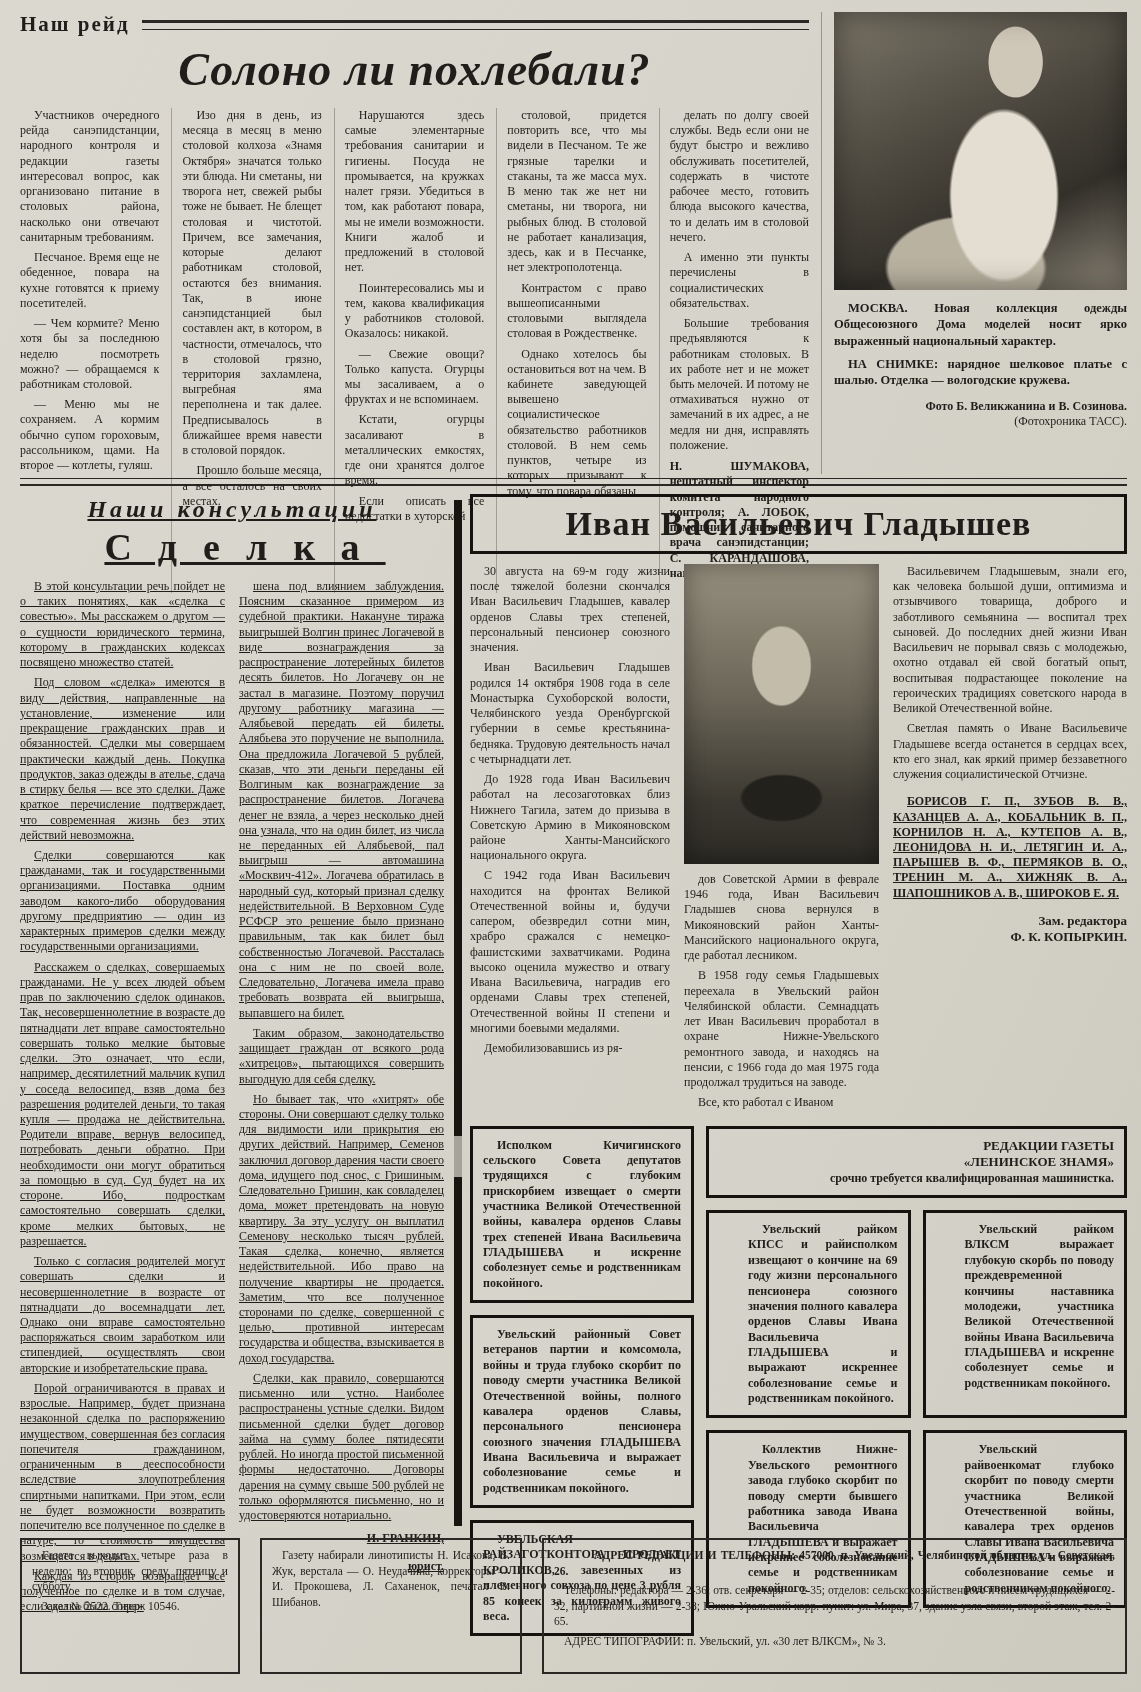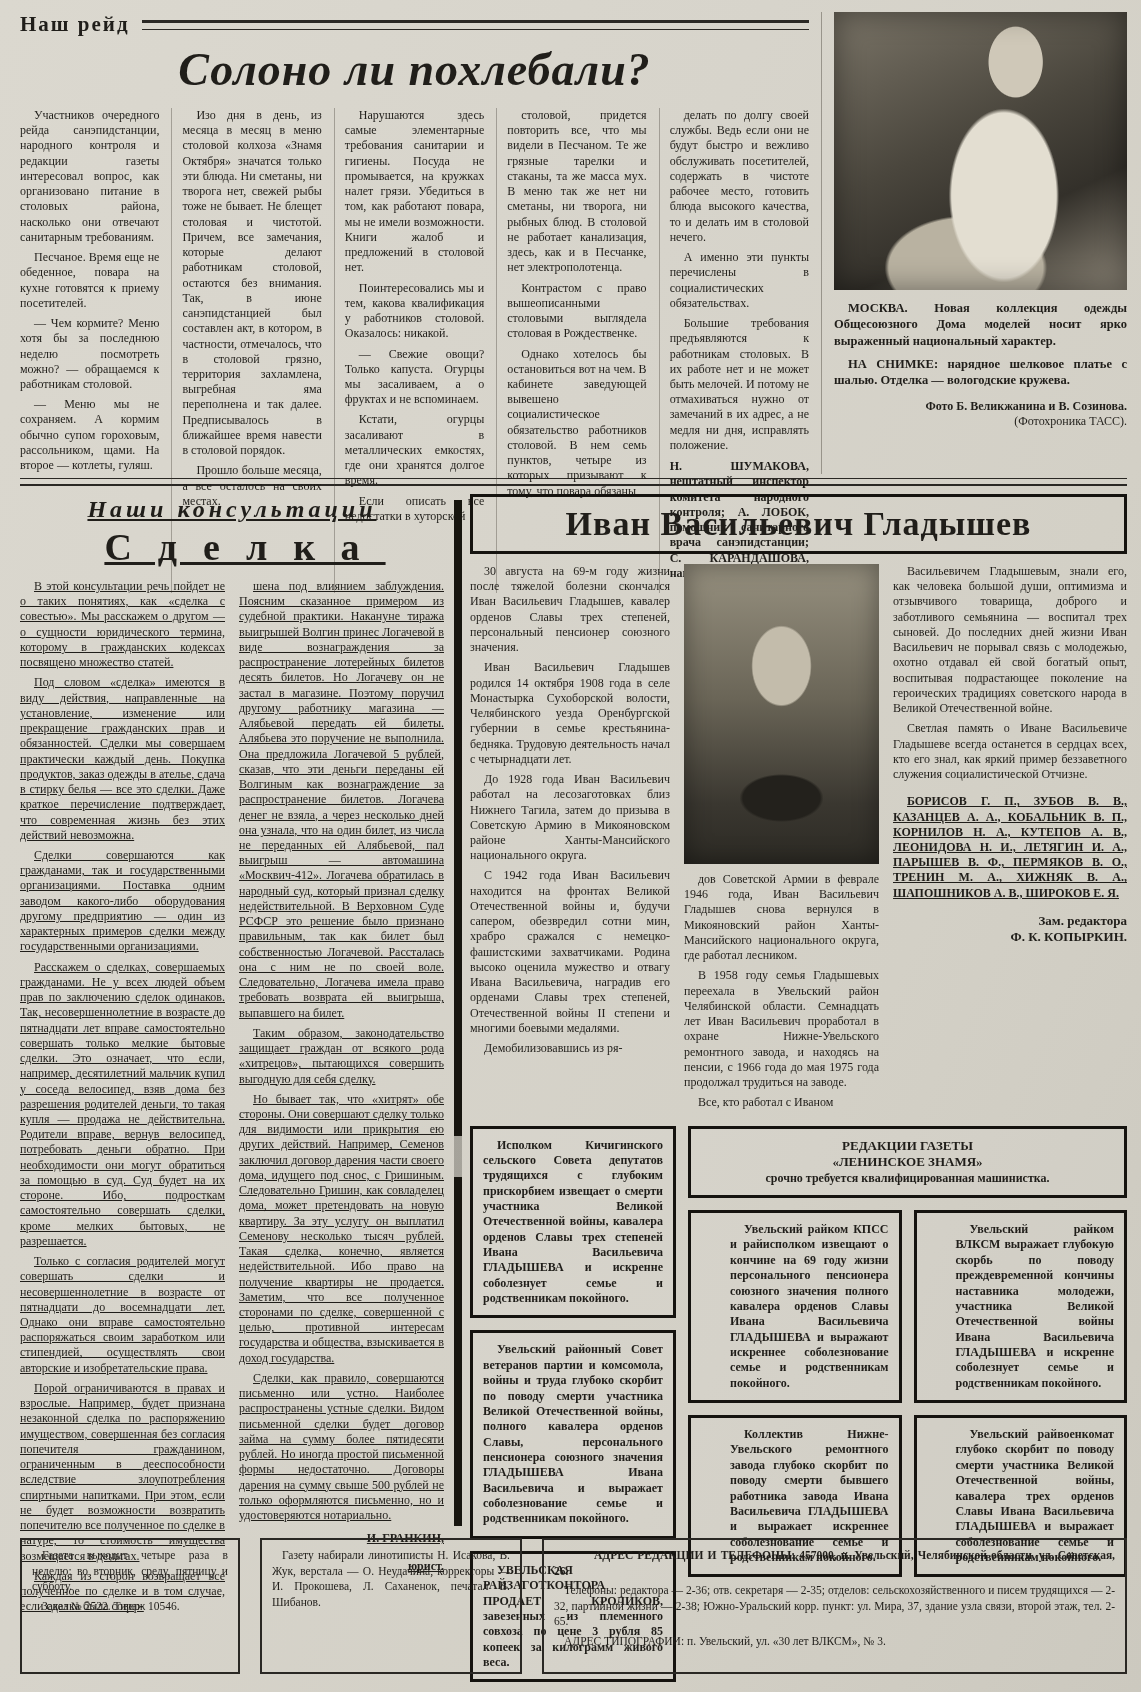--- a/index.html
+++ b/index.html
@@ -71,25 +71,25 @@
     box-shadow:inset 0 0 26px rgba(0,0,0,.4);
   }
   .signatories { font-weight:bold; margin-top:12px; text-indent:14px; text-align:justify;text-decoration:underline; }
   .deputy-editor { text-align:right; font-weight:bold; margin-top:10px; font-size:13px; }
   .deputy-editor .label { font-weight:bold; }
 
   
   .notices-section { display:flex; gap:12px; margin-top:10px; flex:1; }
   .notice { border:3px solid #15130f; padding:9px 10px; font-size:12px; line-height:1.28; font-weight:bold; text-align:justify; background:rgba(255,255,255,.06); }
   .notice p { margin:0; text-indent:14px; }
-  .notices-left { width:206px; display:flex; flex-direction:column; gap:12px; }
+  .notices-left { width:224px; display:flex; flex-direction:column; gap:12px; }
   .notices-right { flex:1; display:flex; flex-direction:column; gap:12px; }
   .notice-row { display:flex; gap:12px; }
   .notice-row .notice { flex:1;padding-left:39px; }
-  .notice-center { text-align:center; }
+  .notice-center { text-align:right; }
   .notice-center p { text-indent:0; }
   .typist-head { font-size:13px; margin-bottom:2px; }
 
   
   .bottom-section { display:flex; gap:20px; margin-top:12px; height:136px; }
   .imprint-box { border:2px solid #2a2824; padding:8px 10px; font-size:11.5px; line-height:1.35; text-align:justify; }
   .imprint-box p { margin:0 0 4px; text-indent:10px; }
   .imprint-schedule { width:196px; }
   .imprint-typeset { width:238px; }
   .imprint-address { flex:1; }

